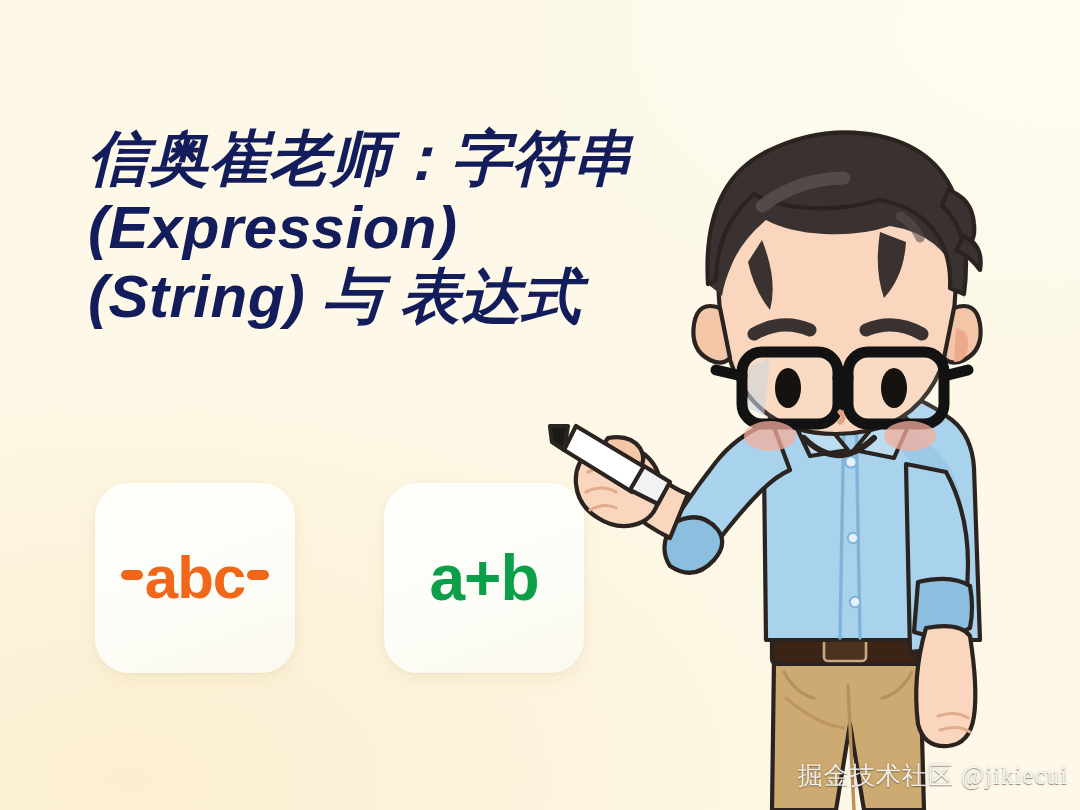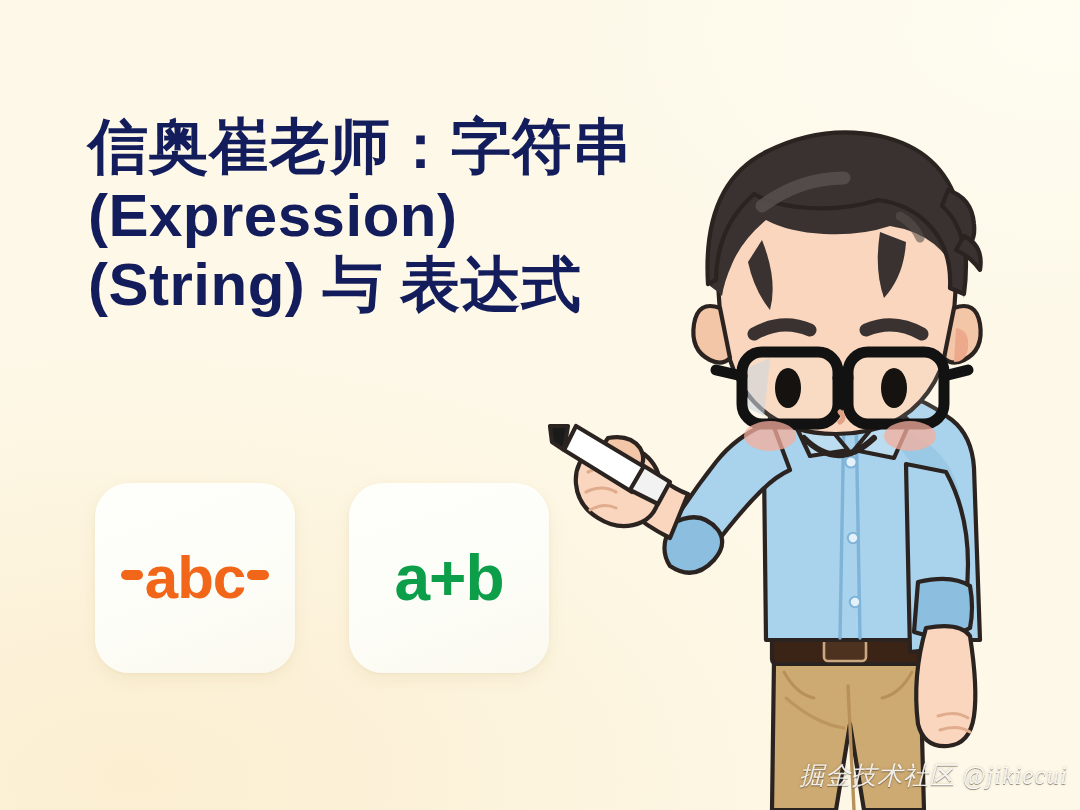--- a/index.html
+++ b/index.html
@@ -22,44 +22,45 @@
     background:
       radial-gradient(120% 90% at 12% 96%, rgba(250,230,190,0.55) 0%, rgba(253,248,231,0) 58%),
       radial-gradient(90% 70% at 98% 4%, rgba(255,253,243,0.85) 0%, rgba(253,248,231,0) 60%);
     pointer-events: none;
   }
 
   
   #title-block {
     position: absolute;
     left: 88px;
-    top: 112px;
+    top: 124px;
     width: 600px;
     color: #131d5c;
     font-size: 60px;
     font-weight: 700;
     line-height: 1.15;
     letter-spacing: 0.5px;
+    font-style: italic;
   }
   #title-block .tline { display: block; white-space: nowrap; }
 
   
   .concept-card {
     position: absolute;
     width: 200px;
     height: 190px;
     border-radius: 34px;
     background: linear-gradient(160deg, #fefefb 0%, #fdfdf8 55%, #fbf9ee 100%);
     box-shadow: 0 6px 16px rgba(190,165,110,0.13), 0 1px 3px rgba(190,165,110,0.10);
     display: flex;
     align-items: center;
     justify-content: center;
   }
   #card-string { left: 95px; top: 483px; }
-  #card-expression { left: 349px; top: 483px; }
+  #card-expression { left: 384px; top: 483px; }
 
   .card-text {
     font-size: 64px;
     font-weight: 700;
     line-height: 1;
     letter-spacing: -1px;
     white-space: nowrap;
     user-select: none;
   }
   .card-text.string-style { color: #f2661a; font-size: 60px; }
@@ -92,21 +93,20 @@
     bottom: 18px;
     font-size: 25px;
     font-weight: 400;
     color: rgba(255,255,255,0.88);
     text-shadow:
       0 1px 0 rgba(60,45,25,0.45),
       0 0 3px rgba(60,45,25,0.30);
     letter-spacing: 1px;
     white-space: nowrap;
     font-family: "Liberation Serif", "DejaVu Serif", serif;
-    font-style: italic;
   }
 </style>
 </head>
 <body>
 
 <div id="canvas">
 
   <div id="bg-wash"></div>
 
   <div id="title-block">

